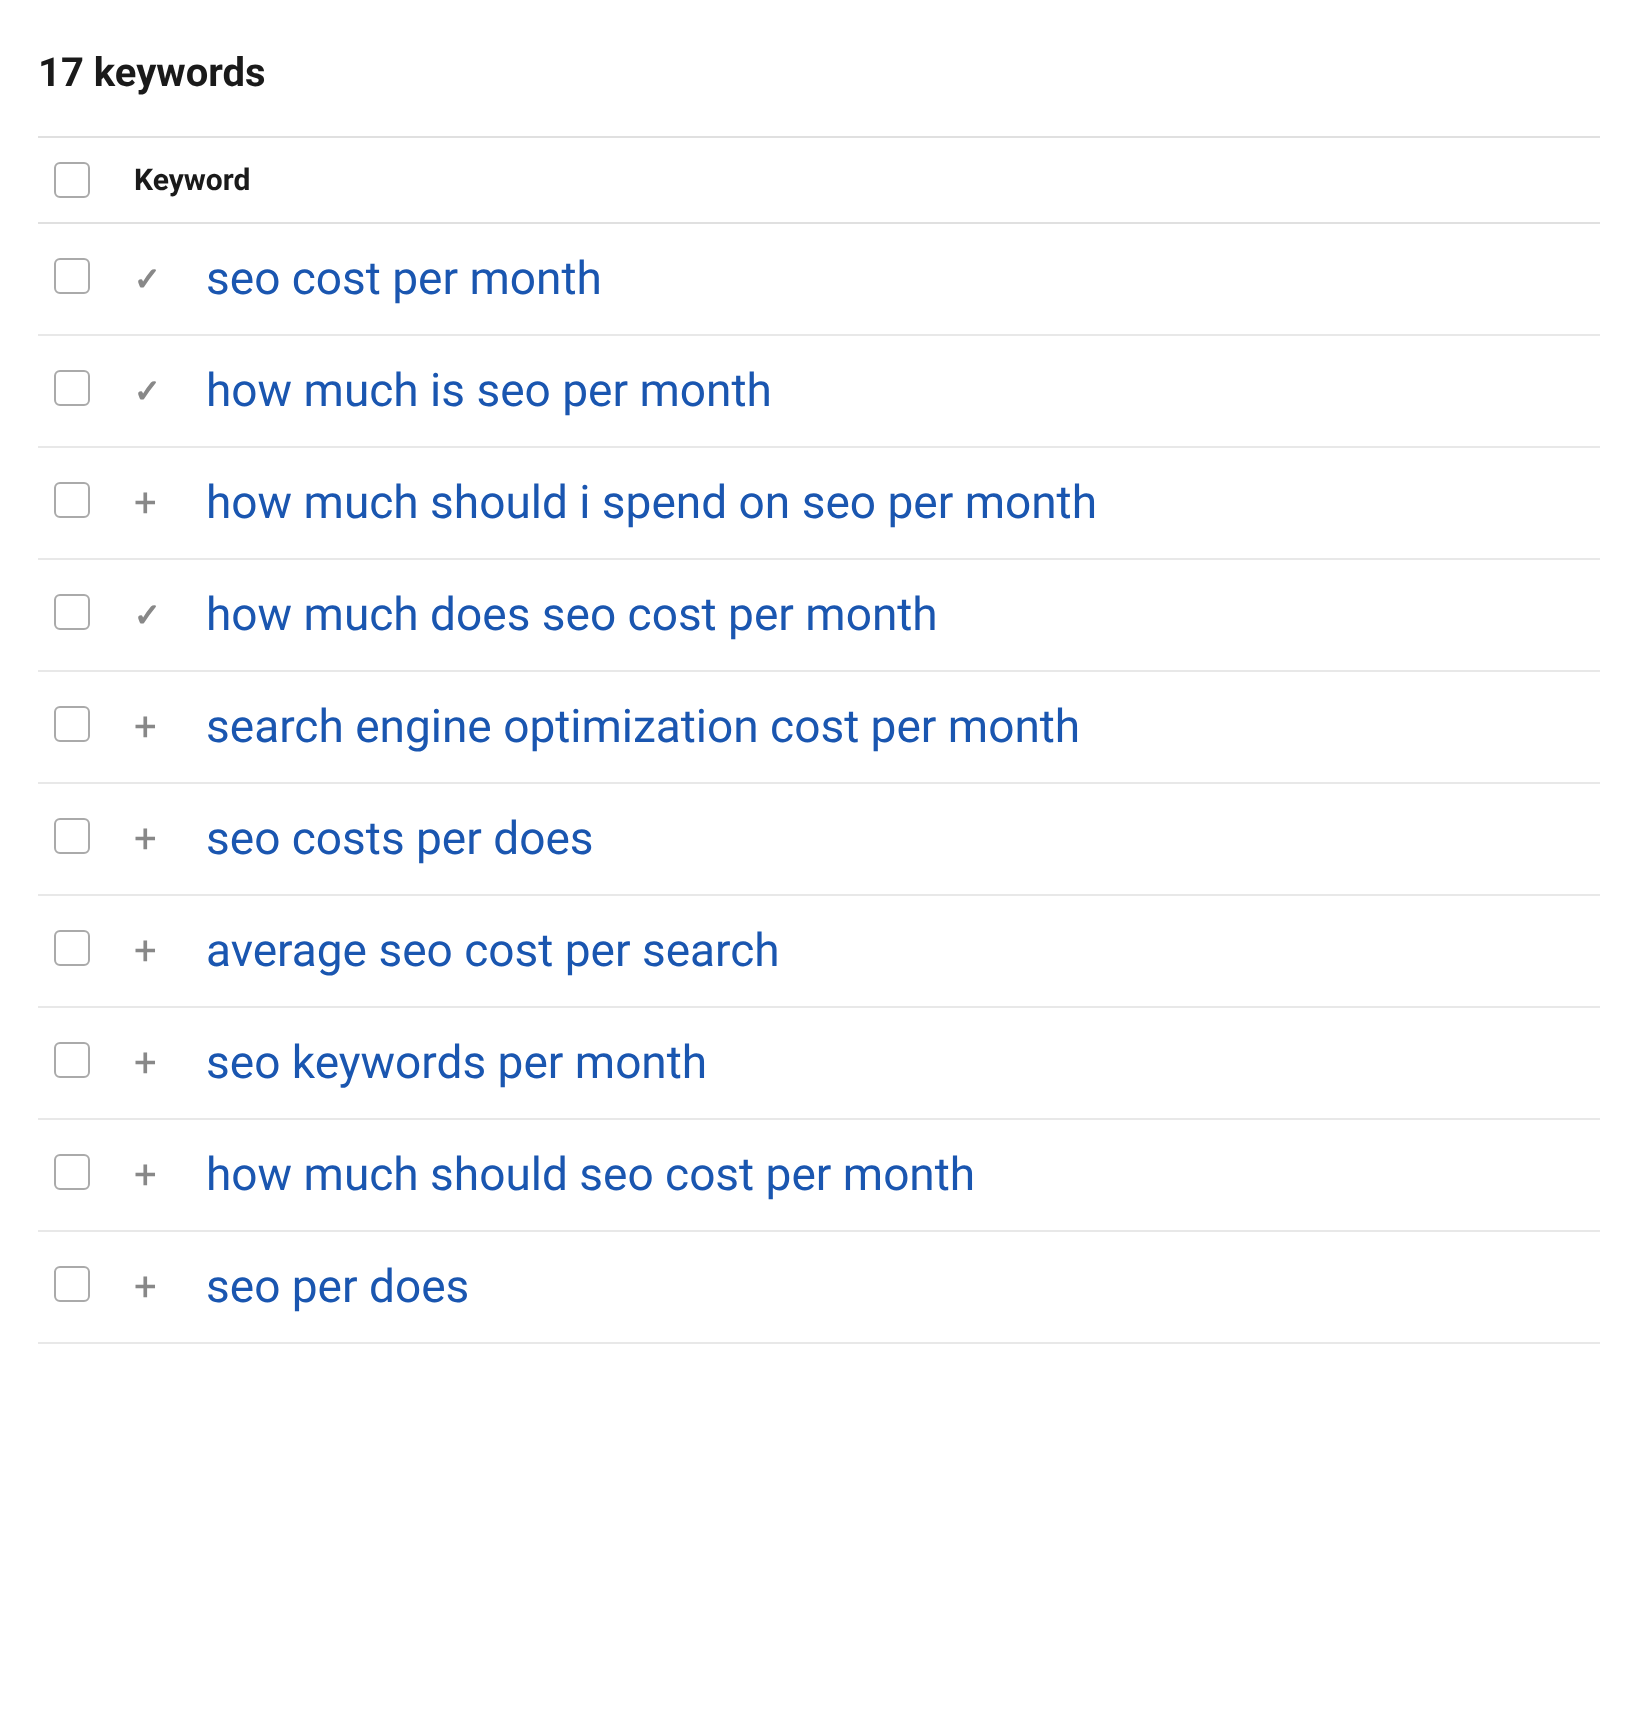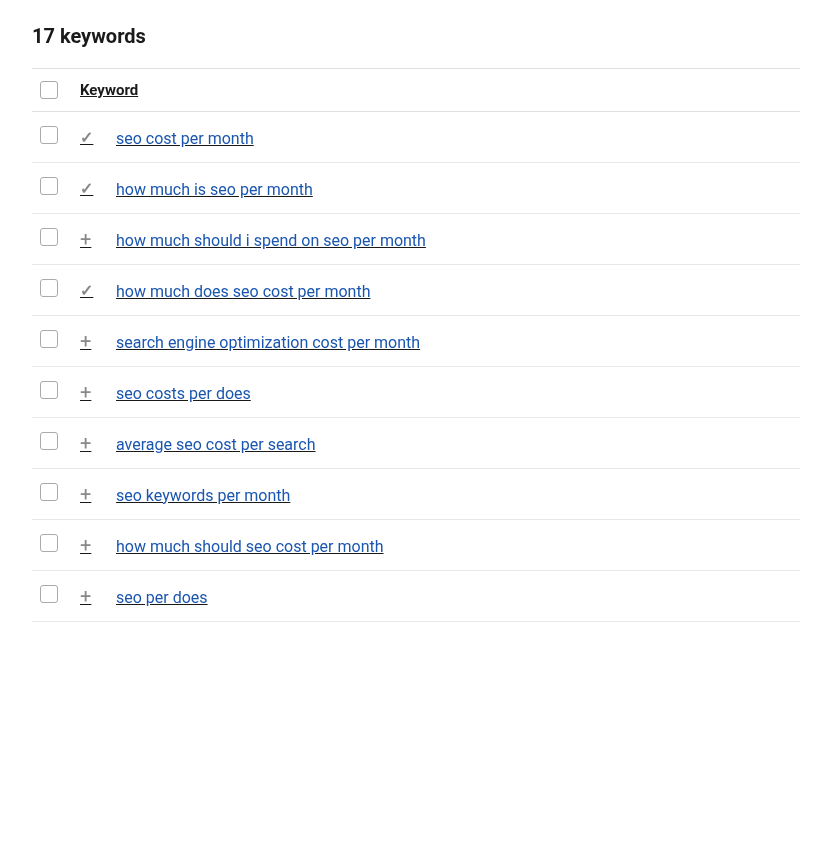--- a/index.html
+++ b/index.html
@@ -10,34 +10,33 @@
 
     body {
       font-family: -apple-system, BlinkMacSystemFont, 'Segoe UI', Roboto, Arial, sans-serif;
       background: #ffffff;
       color: #1a1a1a;
       width: 820px;
       min-height: 868px;
     }
 
     .container {
-      padding: 24px 20px 20px 32px;
+      padding: 24px 20px 20px 19px;
     }
 
     .title {
       font-size: 20px;
       font-weight: 700;
       color: #1a1a1a;
       margin-bottom: 20px;
     }
 
     .keyword-table {
       width: 100%;
       border-collapse: collapse;
-      text-decoration: underline;
     }
 
     .keyword-table thead tr {
       border-top: 1px solid #e0e0e0;
       border-bottom: 1px solid #e0e0e0;
     }
 
     .keyword-table thead th {
       padding: 12px 8px;
       text-align: left;
@@ -91,21 +90,21 @@
     .icon-plus {
       color: #888;
       font-size: 20px;
       font-weight: 400;
       line-height: 1;
     }
 
     .keyword-link {
       color: #1a56b0;
       text-decoration: none;
-      font-size: 16px;
+      font-size: 23px;
     }
 
     thead th {
       padding: 12px 8px;
     }
 
     .th-inner {
       display: flex;
       align-items: center;
       gap: 10px;

